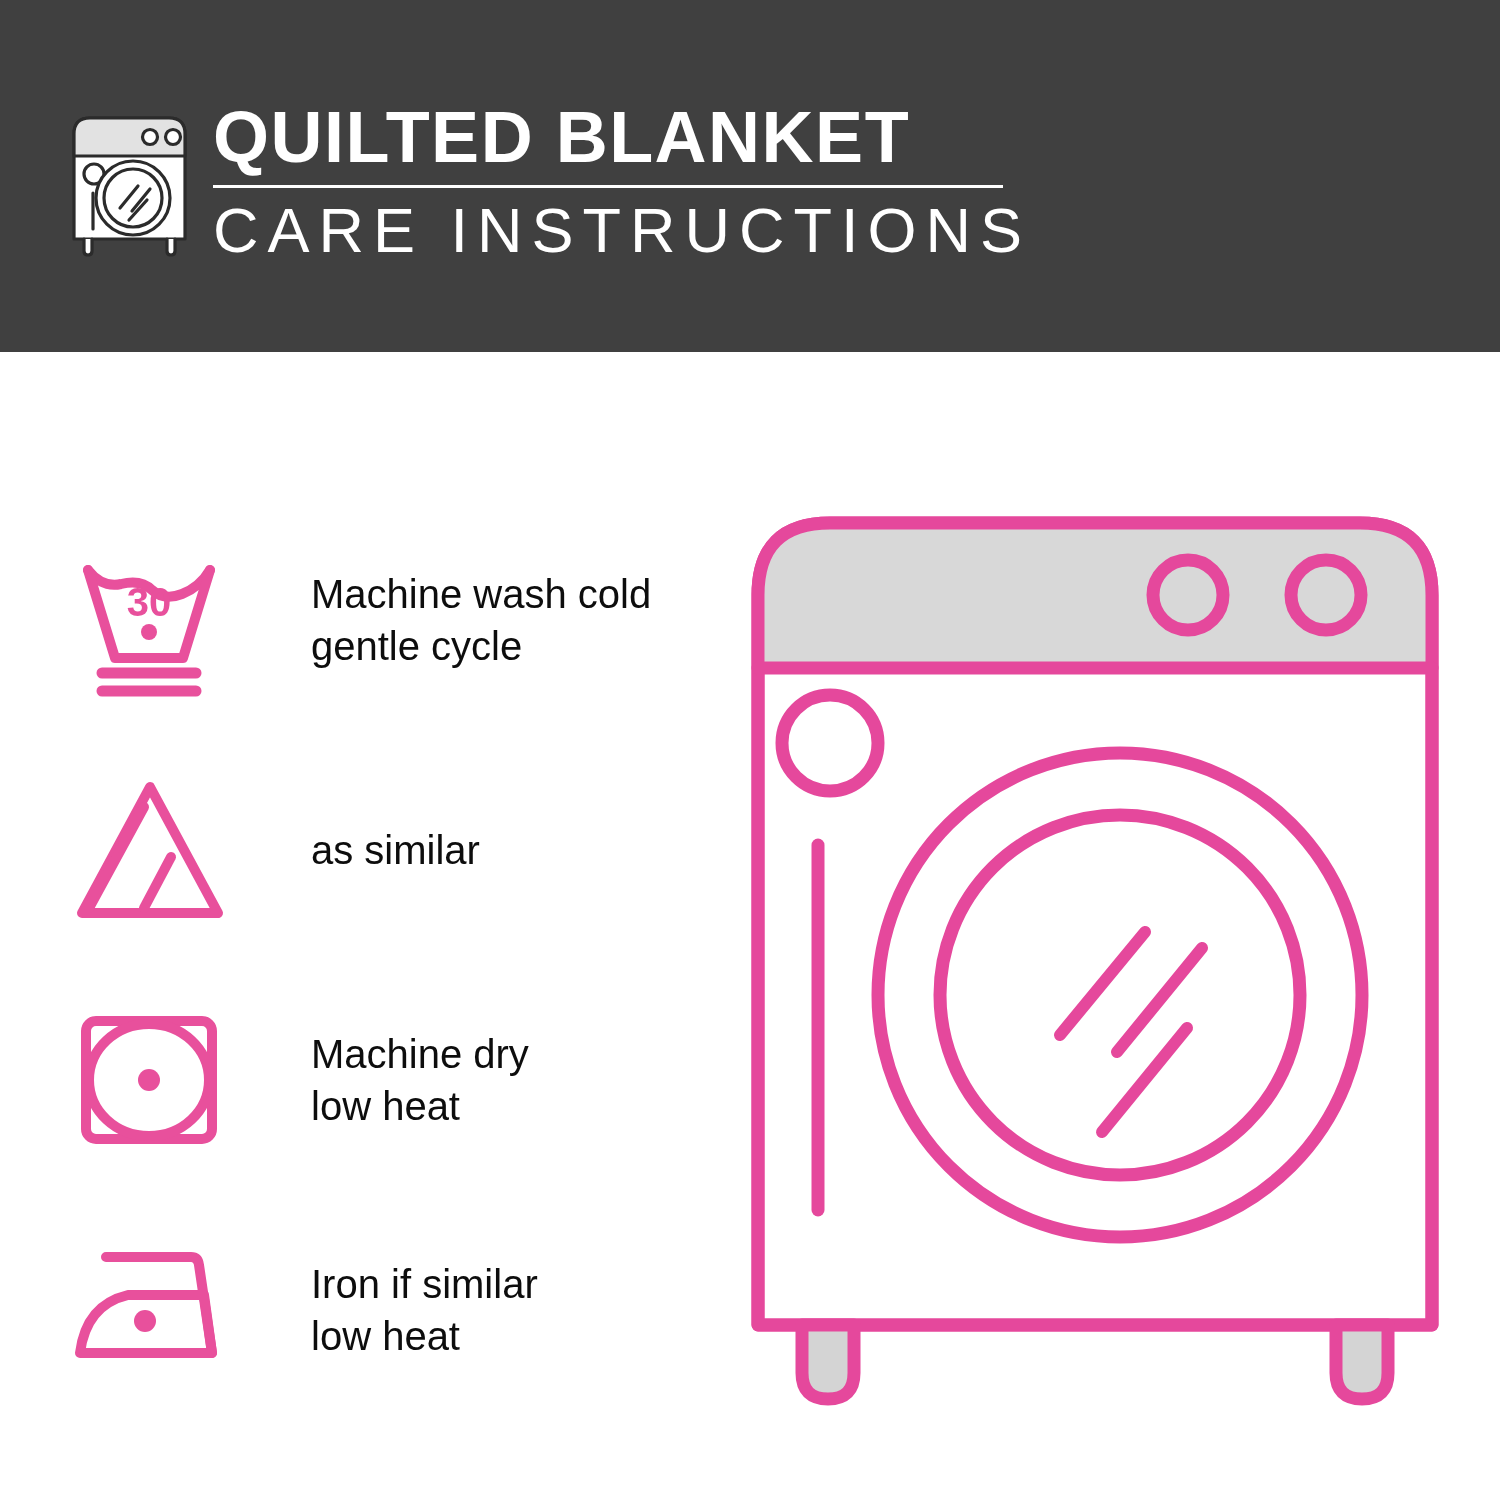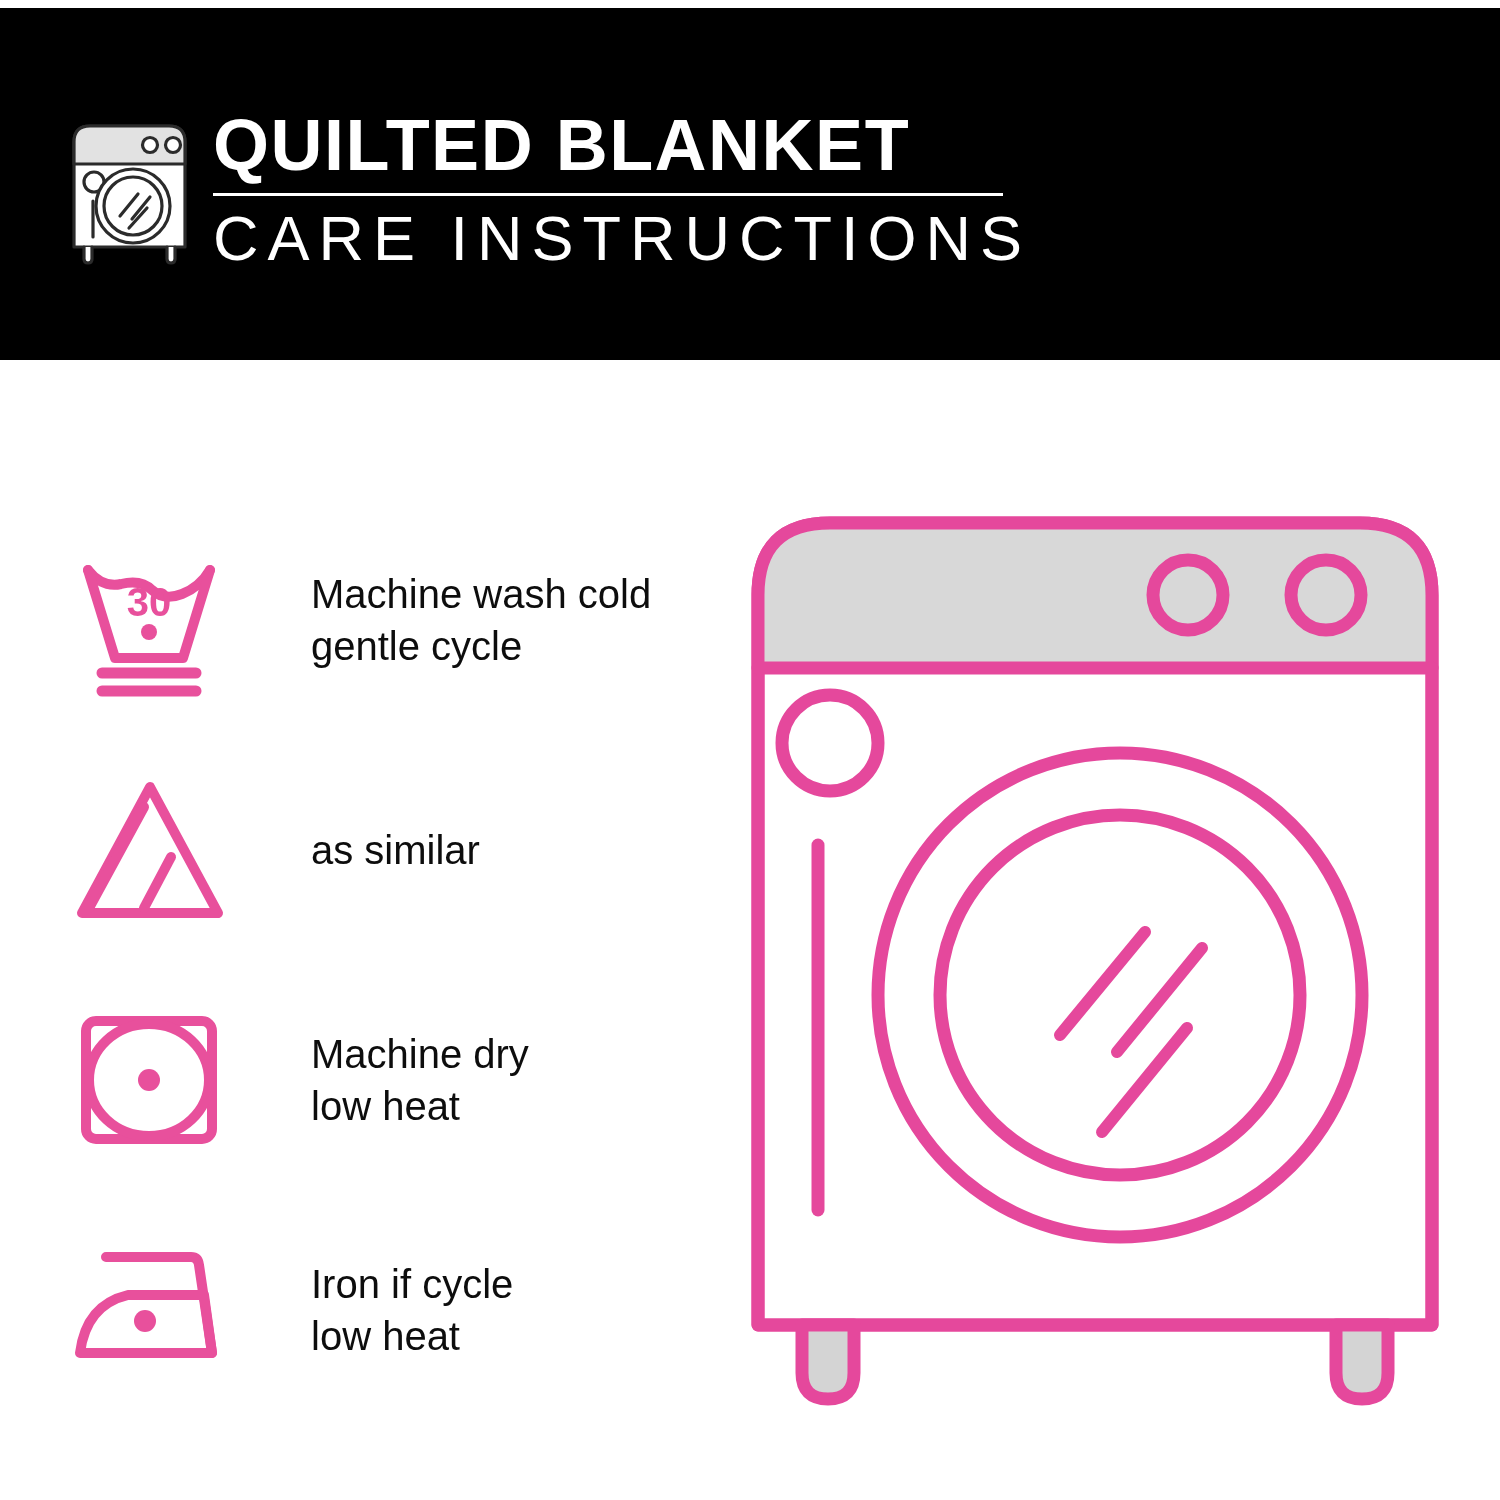--- a/index.html
+++ b/index.html
@@ -12,24 +12,24 @@
     height: 1500px;
     font-family: "Liberation Sans", sans-serif;
     overflow: hidden;
     position: relative;
   }
 
   
   .header-band {
     position: absolute;
     left: 0;
-    top: 8px;
+    top: 0;
     width: 1500px;
     height: 352px;
-    background: #000000;
+    background: #404040;
     box-sizing: border-box;
   }
   .header-inner {
     position: absolute;
     left: 62px;
     top: 98px;
     display: flex;
     align-items: flex-start;
   }
   .header-logo {
@@ -205,21 +205,21 @@
         <g fill="none" stroke="#e8509c" stroke-width="10" stroke-linecap="round" stroke-linejoin="round">
 
           <path d="M36 14 H121 q7 0 8 8 L142 110"></path>
 
           <path d="M10 110 q6 -48 48 -58 H134 L142 110 Z"></path>
         </g>
         <circle cx="75" cy="78" r="11" fill="#e8509c"></circle>
       </svg>
     </div>
     <div class="instr-text">
-      <span class="line">Iron if cycle</span>
+      <span class="line">Iron if similar</span>
       <span class="line">low heat</span>
     </div>
   </div>
 </div>
 
 <div class="machine-illustration">
   <svg width="710" height="930" viewBox="0 0 710 930">
     <g fill="none" stroke="#e5489c" stroke-width="13" stroke-linecap="round" stroke-linejoin="round">
 
       <path d="M18 100 q0 -72 72 -72 h530 q72 0 72 72 v730 h-674 z" fill="#ffffff"></path>

